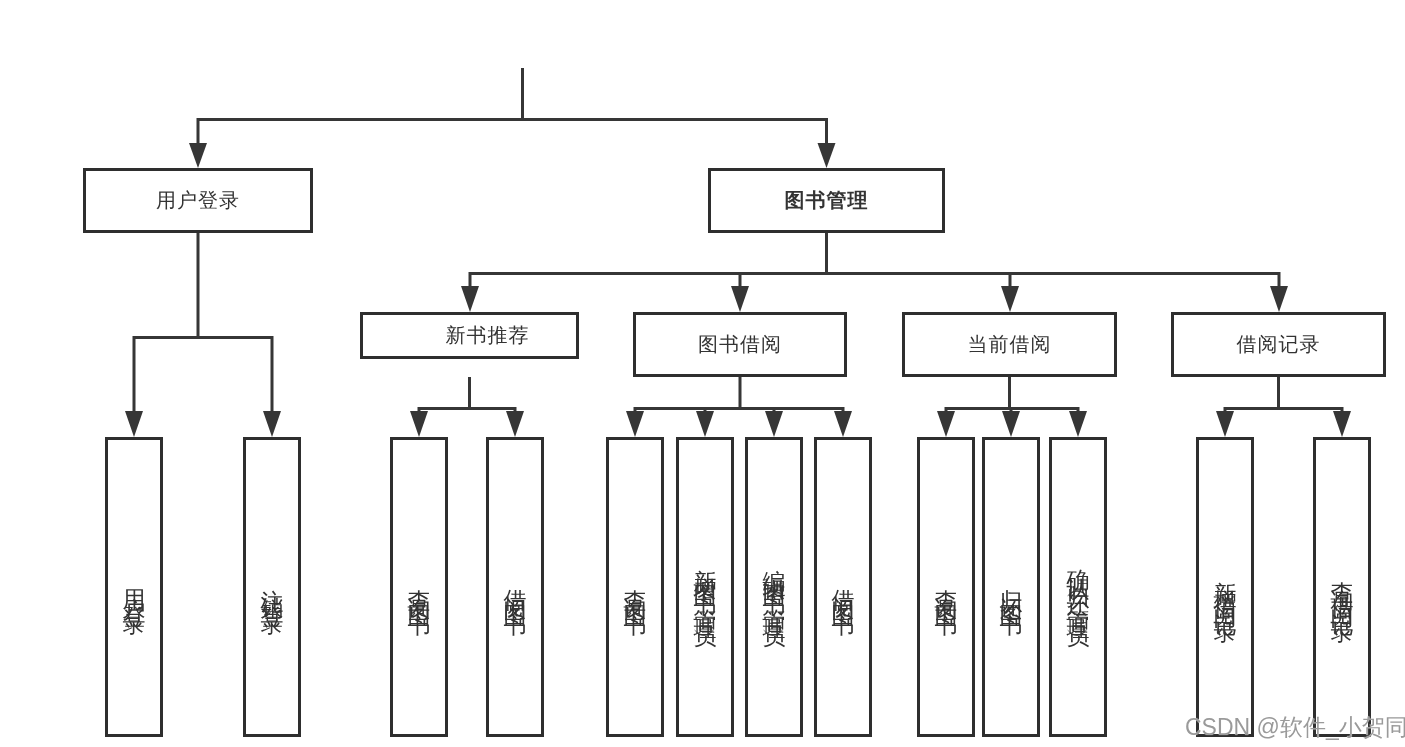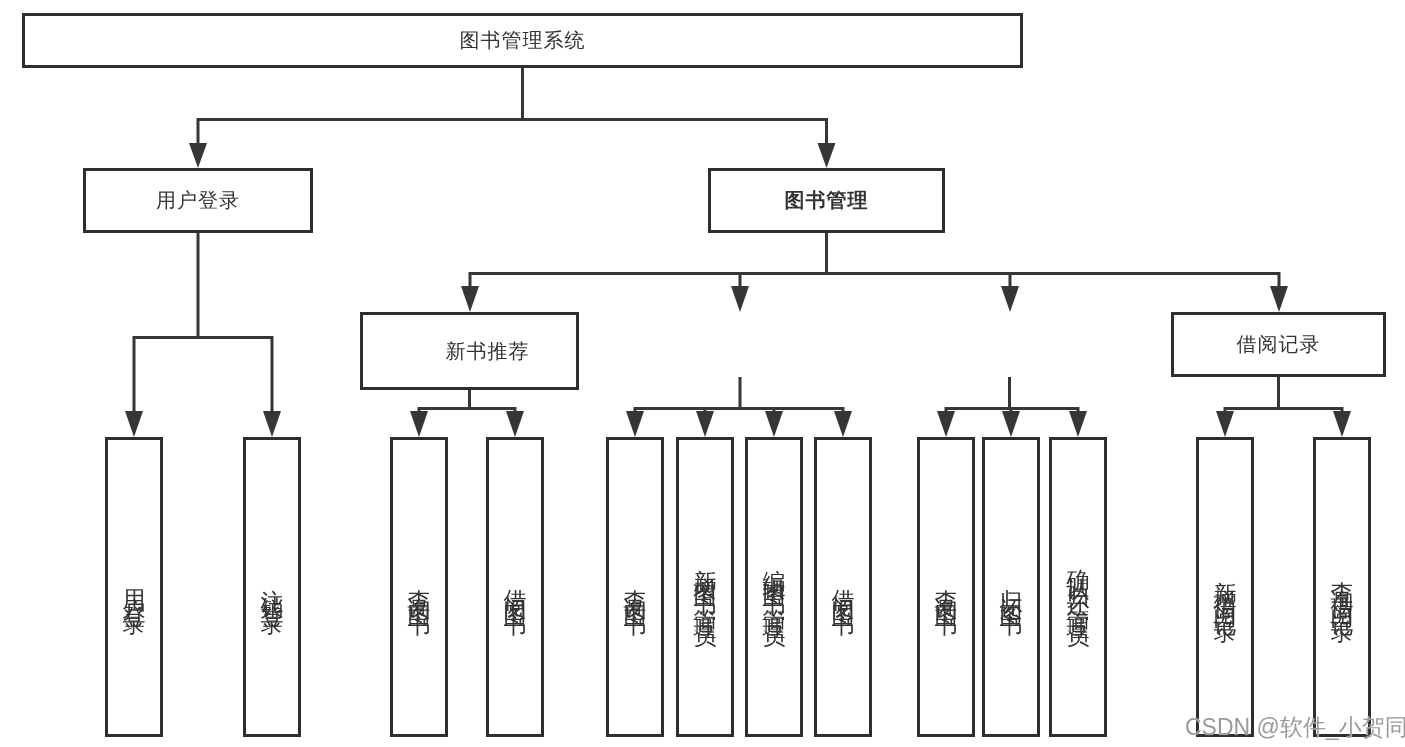--- a/index.html
+++ b/index.html
@@ -122,33 +122,36 @@
       <path class="ahead" d="M1002 411 h18 L1011 437 Z"></path>
       <path class="ahead" d="M1069 411 h18 L1078 437 Z"></path>
     </g>
     <g>
       <path class="cline" d="M1278.5 377 V407 M1224 408.5 H1343 M1225 407 V413 M1342 407 V413"></path>
       <path class="ahead" d="M1216 411 h18 L1225 437 Z"></path>
       <path class="ahead" d="M1333 411 h18 L1342 437 Z"></path>
     </g>
   </svg>
 
-  <div class="hnode" style="left:22px; top:13px; width:1001px; height:55px;">
-    <span class="lbl">图书管理系统</span>
-  </div>
 
   <div class="hnode" style="left:83px; top:168px; width:230px; height:65px;">
     <span class="lbl">用户登录</span>
   </div>
   <div class="hnode" style="left:708px; top:168px; width:237px; height:65px;font-weight:bold;">
     <span class="lbl">图书管理</span>
   </div>
 
-  <div class="hnode" style="left:360px; top:312px; width:219px; height:78px;padding-left:36px;">
+  <div class="hnode" style="left:360px; top:312px; width:219px; height:47px;padding-left:36px;">
     <span class="lbl">新书推荐</span>
+  </div>
+  <div class="hnode" style="left:633px; top:312px; width:214px; height:65px;">
+    <span class="lbl">图书借阅</span>
+  </div>
+  <div class="hnode" style="left:902px; top:312px; width:215px; height:65px;">
+    <span class="lbl">当前借阅</span>
   </div>
   <div class="hnode" style="left:1171px; top:312px; width:215px; height:65px;">
     <span class="lbl">借阅记录</span>
   </div>
 
   <div class="vleaf" style="left:105px;">
     <span class="lbl">用户登录</span>
   </div>
   <div class="vleaf" style="left:243px;">
     <span class="lbl">注销登录</span>

